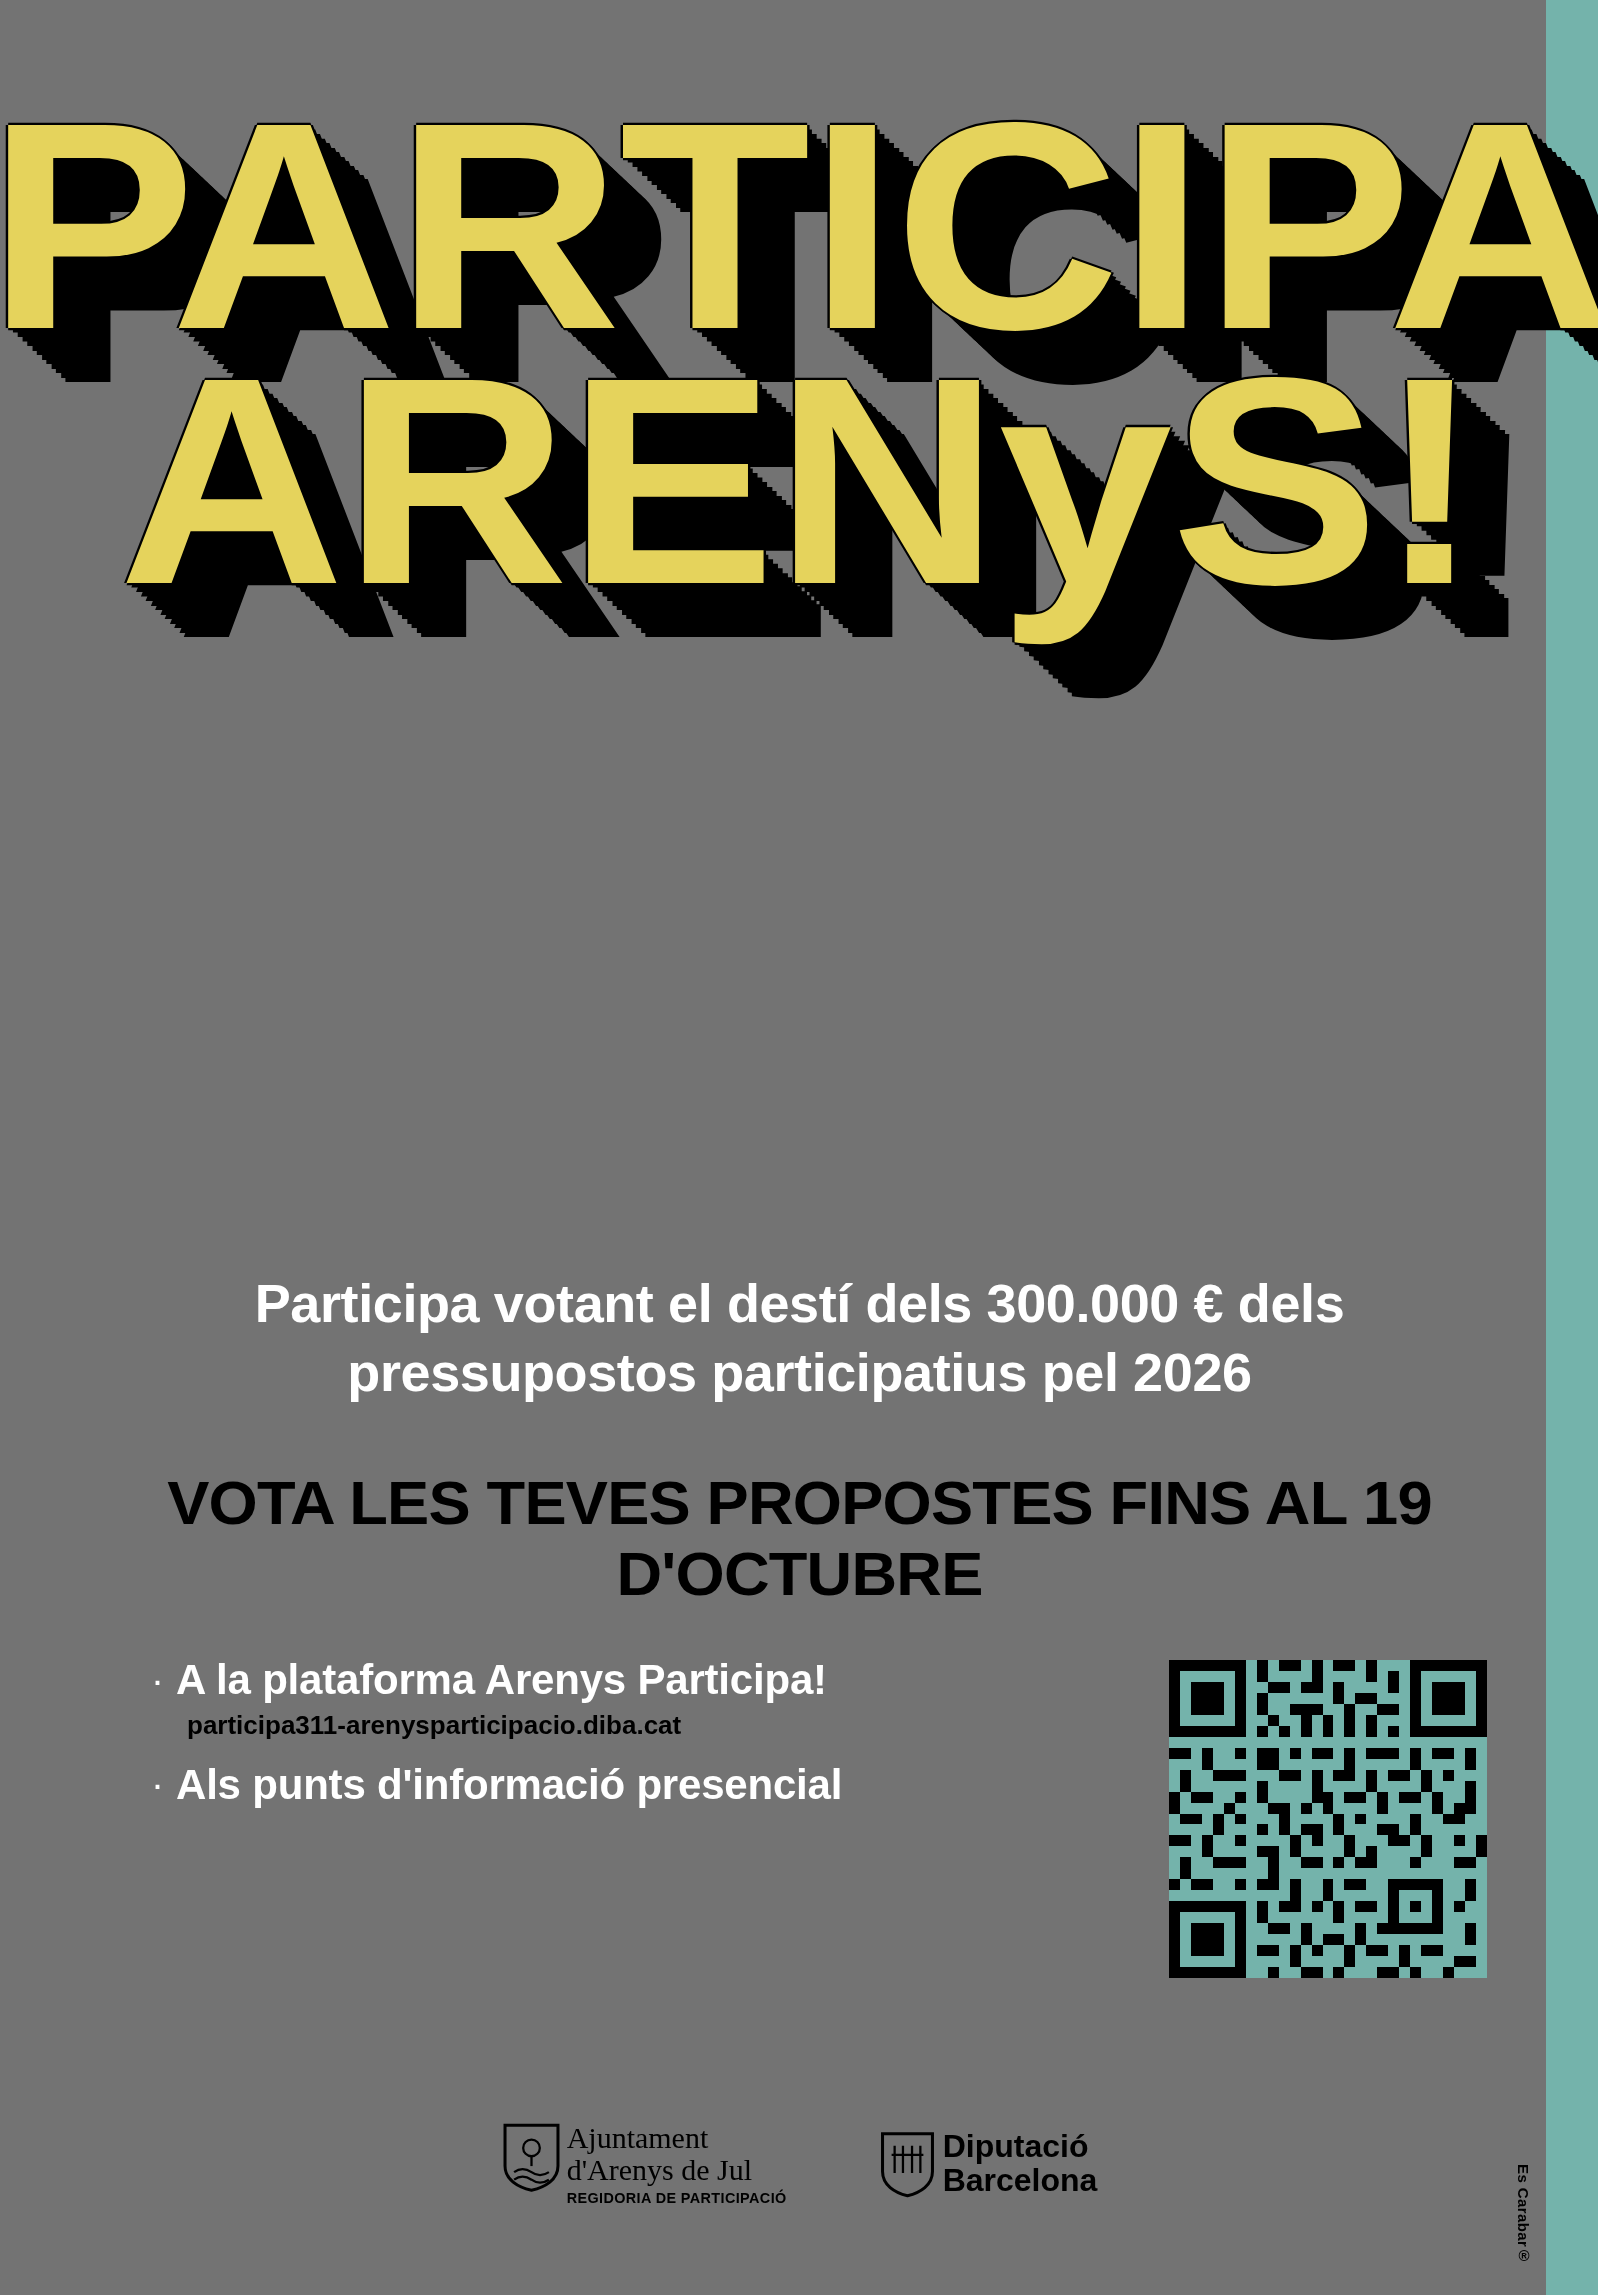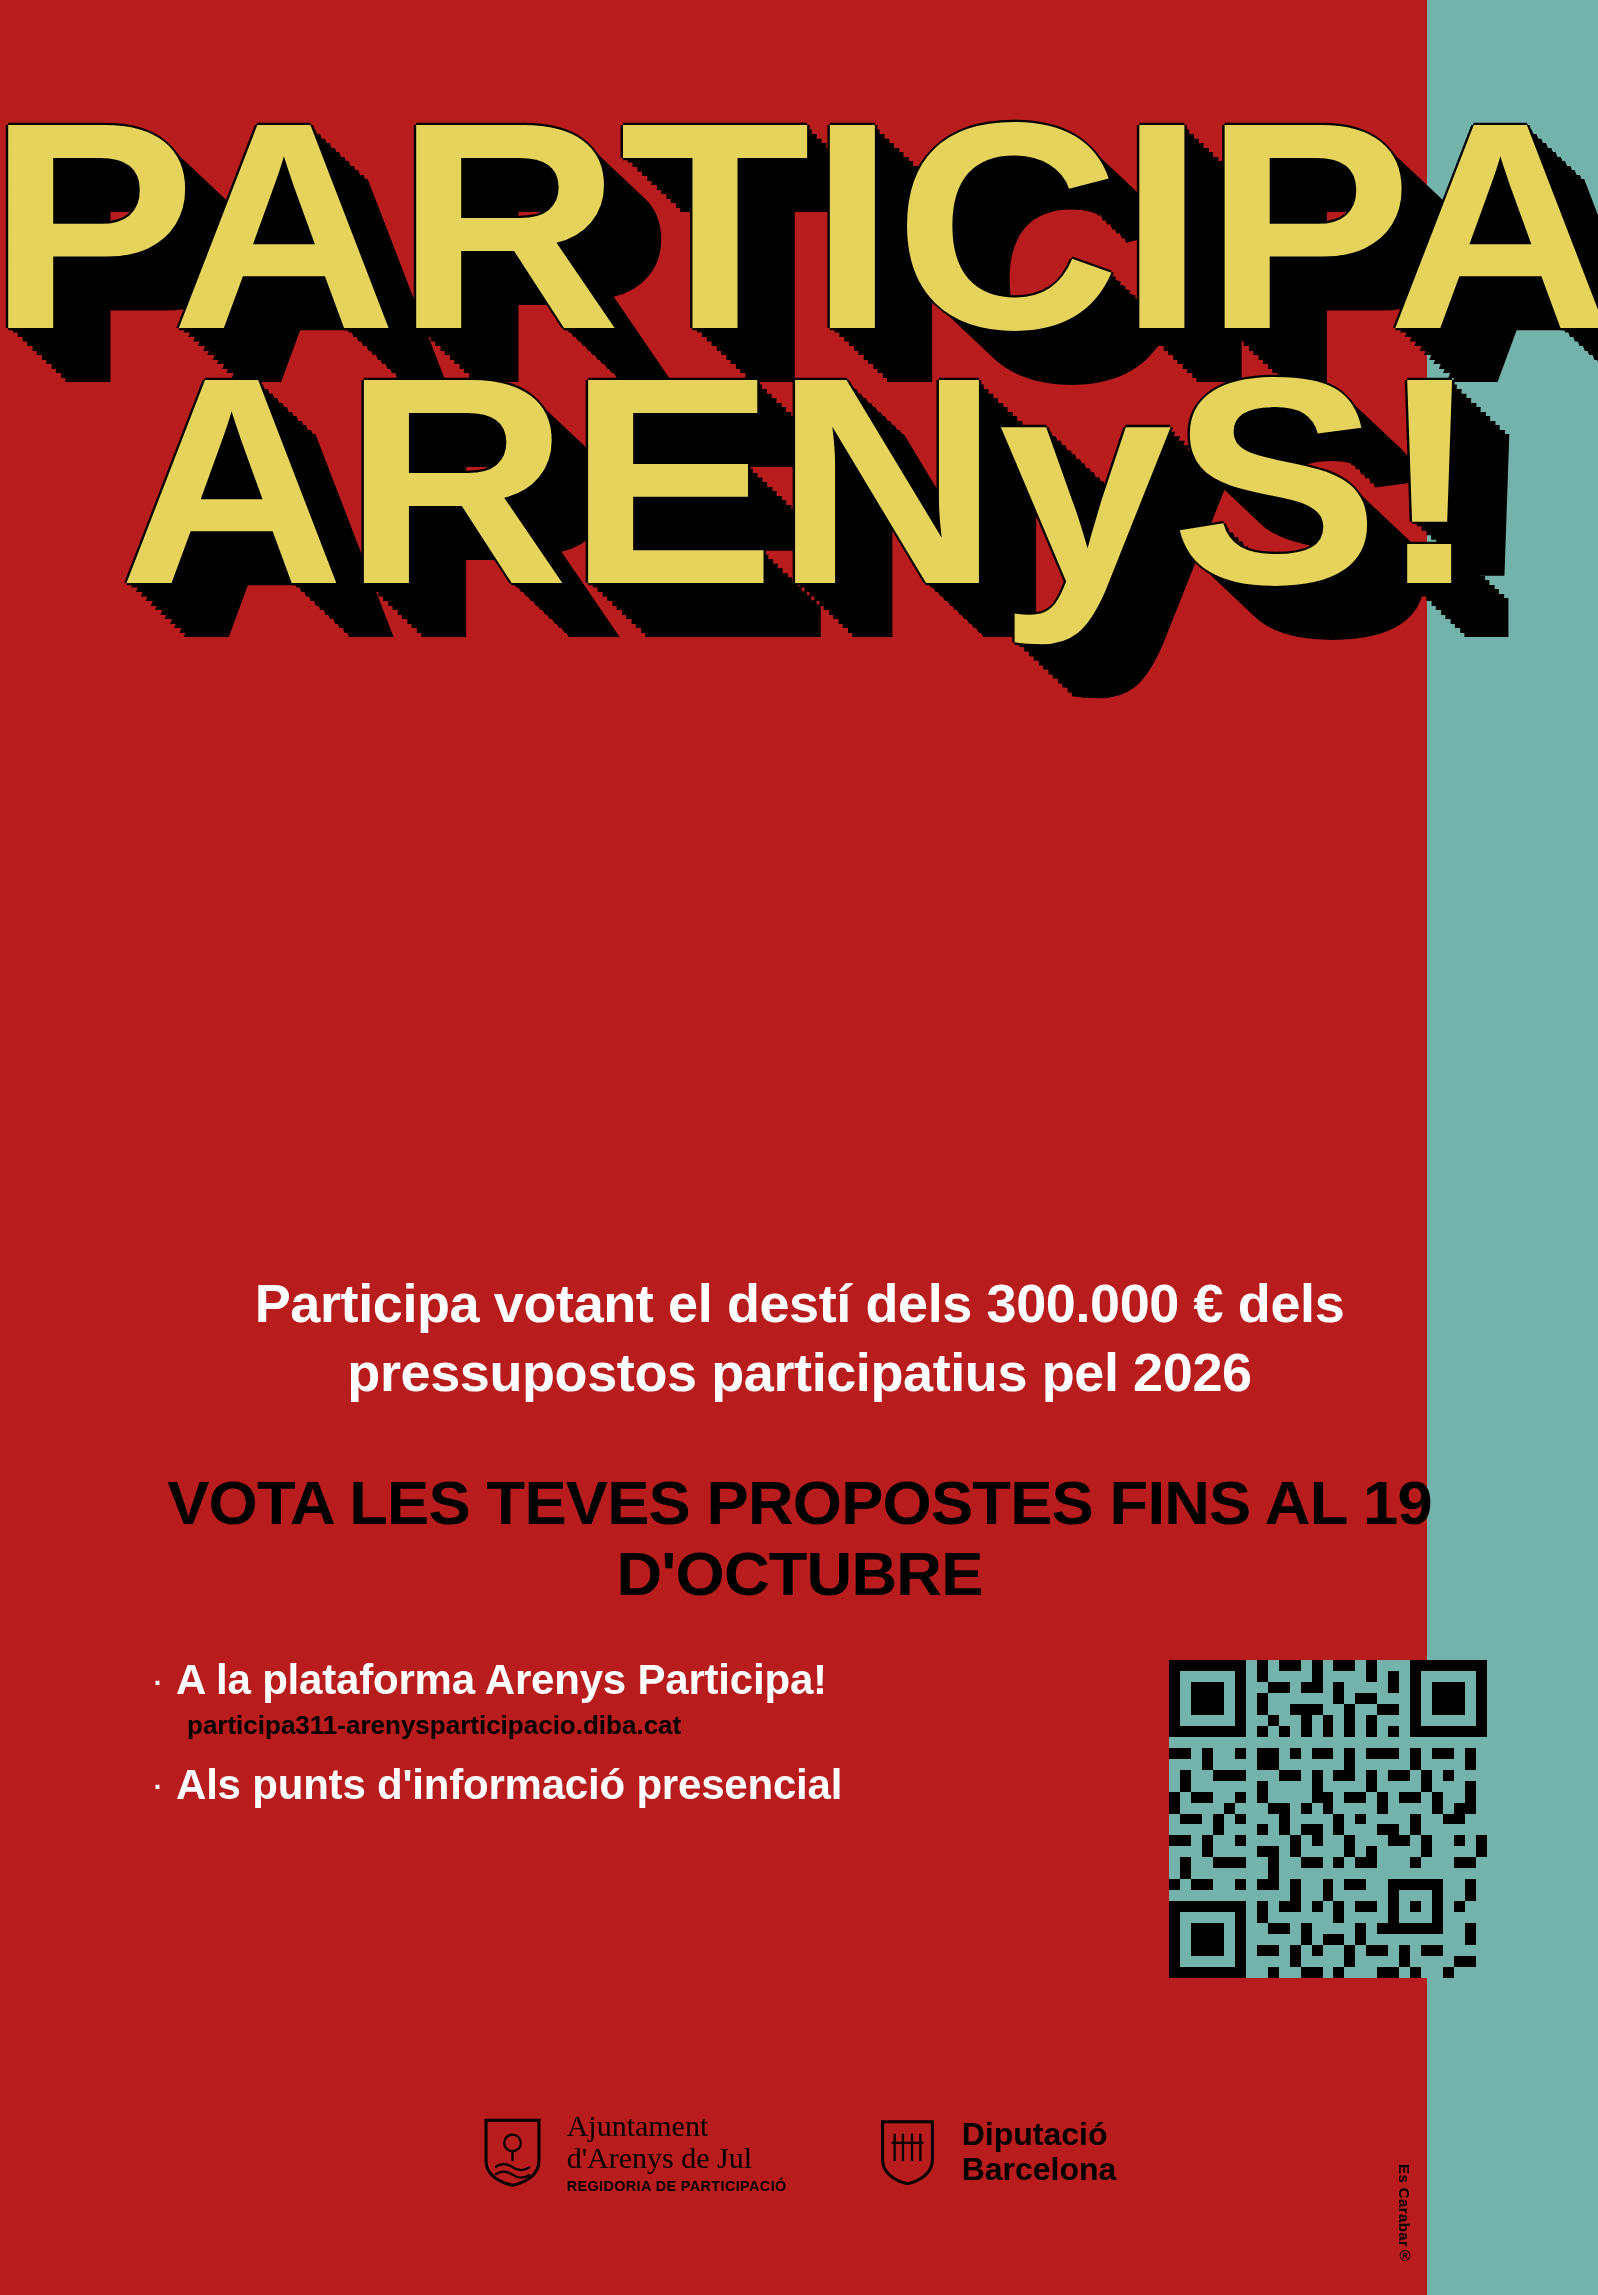--- a/index.html
+++ b/index.html
@@ -10,23 +10,23 @@
     width: 1599px;
     height: 2295px;
     background: #74b3ab;
     font-family: "Liberation Sans", sans-serif;
     overflow: hidden;
     position: relative;
   }
 
   .poster {
     position: relative;
-    width: 1427px;
+    width: 1546px;
     height: 2295px;
-    background: #b91c1c;
+    background: #737373;
     text-decoration: underline;
   }
 
   
   .headline-block {
     position: absolute;
     top: 106px;
     left: 0;
     width: 1599px;
     text-align: center;
@@ -154,22 +154,23 @@
     top: 2110px;
     left: 0;
     width: 1599px;
     display: flex;
     justify-content: center;
     align-items: center;
     gap: 91px;
   }
   .logo-group {
     display: flex;
-    align-items: center;
-    gap: 25px;
+    align-items: flex-start;
+    gap: 6px;
+    margin-top: 12px;
   }
   .crest {
     width: 59px;
     height: 70px;
     flex: 0 0 auto;
   }
   .logo-text {
     color: #000;
   }
   .logo-line1 {

